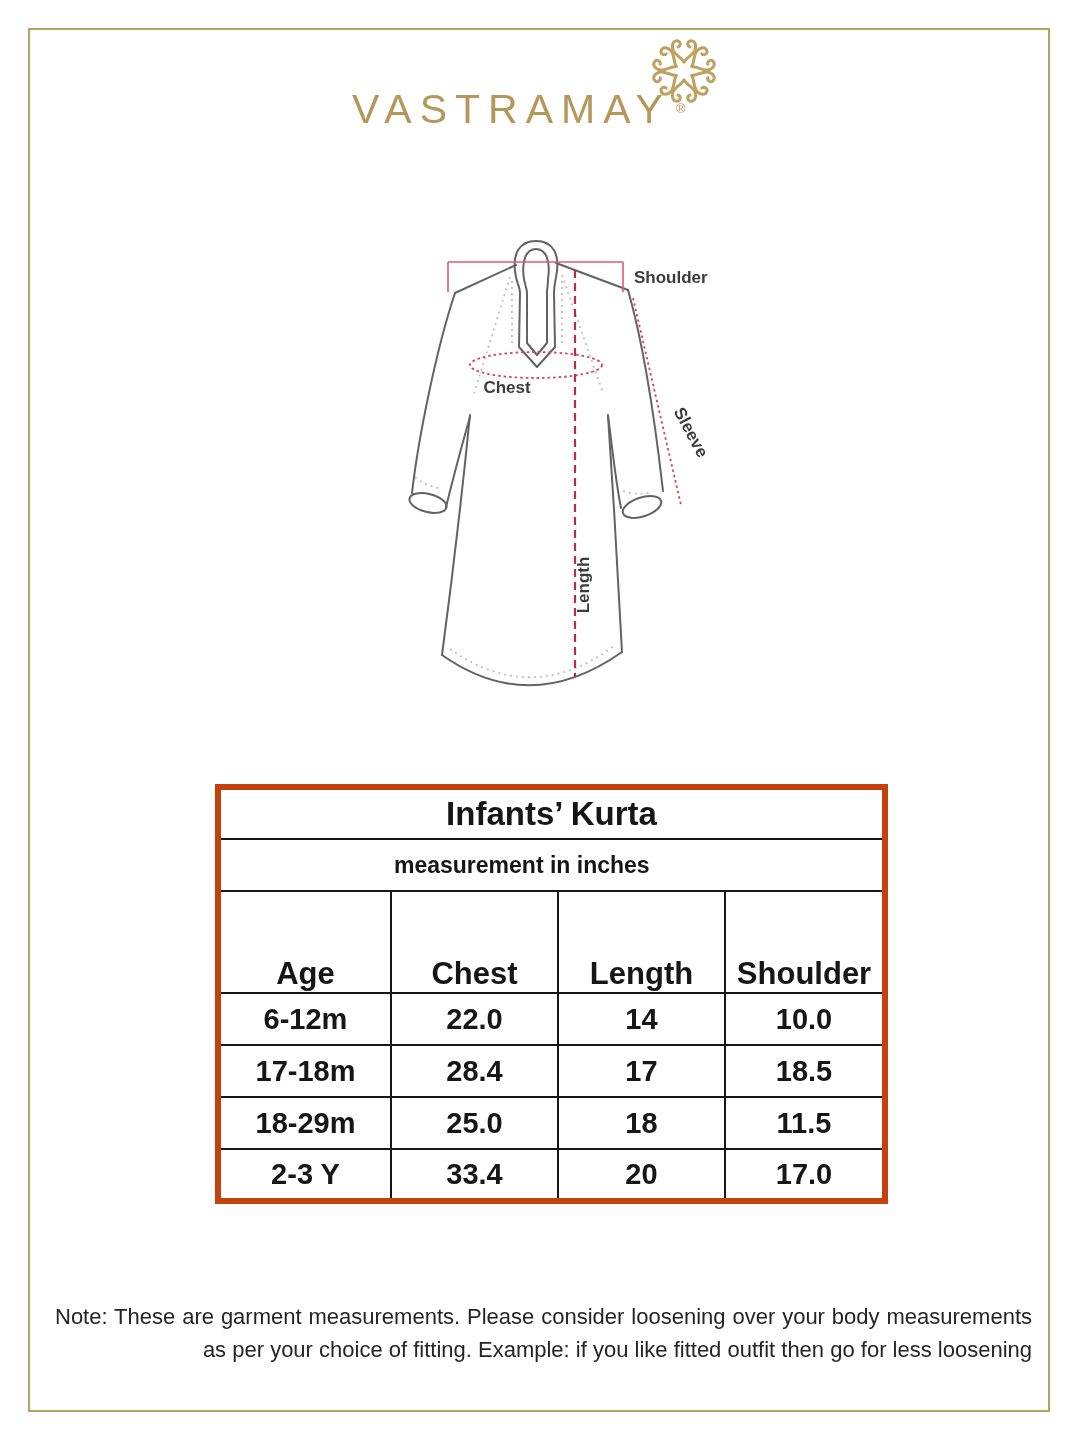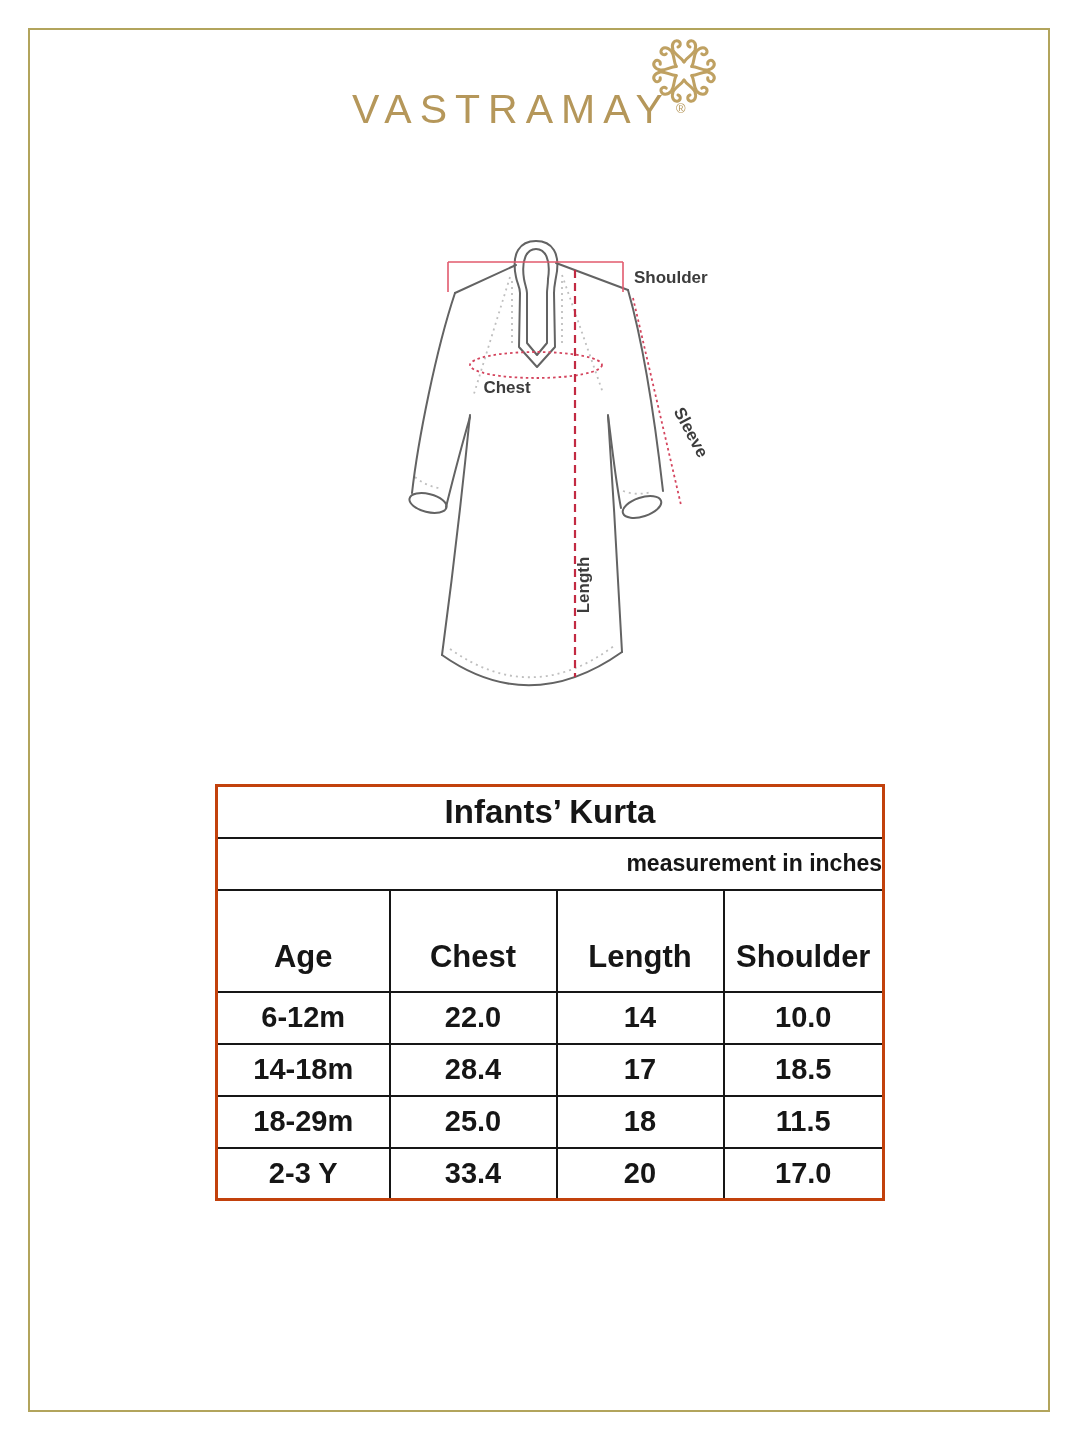--- a/index.html
+++ b/index.html
@@ -25,28 +25,28 @@
   .diag-label{
     font-family:"Liberation Sans",sans-serif;font-size:17px;font-weight:bold;fill:#3c3c3c;
   }
   
   .chart{
     position:absolute;left:215px;top:784px;width:667px;
     border-collapse:collapse;table-layout:fixed;
     color:#161616;font-weight:bold;
   }
   .chart td{border:2px solid #161616;text-align:center;padding:0;}
-  .chart{border:3px solid #c2410c;}
+  .chart{border:6px solid #c2410c;}
   .r-title{height:52px;}
   .r-title td{font-size:33px;vertical-align:middle;}
   .r-sub{height:52px;}
   .r-sub td{font-size:23px;vertical-align:middle;}
-  .r-sub .sub-span{display:block;margin-left:173px;text-align:right;}
+  .r-sub .sub-span{display:block;margin-left:173px;text-align:left;}
   .r-head{height:102px;}
-  .r-head td{font-size:31px;vertical-align:bottom;padding-bottom:16px;}
+  .r-head td{font-size:31px;vertical-align:bottom;padding-bottom:0;}
   .r-data{height:52px;}
   .r-data td{font-size:29px;vertical-align:middle;}
   
   .note{
     position:absolute;left:55px;top:1300px;width:977px;
     font-size:22px;line-height:33px;color:#252525;
   }
   .note-l1{text-align:justify;text-align-last:justify;}
   .note-l2{text-align:right;}
 </style>
@@ -151,34 +151,38 @@
         <td>Length</td>
         <td>Shoulder</td>
       </tr>
       <tr class="r-data">
         <td>6-12m</td>
         <td>22.0</td>
         <td>14</td>
         <td>10.0</td>
       </tr>
       <tr class="r-data">
-        <td>14-18m</td>
+        <td>17-18m</td>
         <td>28.4</td>
         <td>17</td>
         <td>18.5</td>
       </tr>
       <tr class="r-data">
         <td>18-29m</td>
         <td>25.0</td>
         <td>18</td>
         <td>11.5</td>
       </tr>
       <tr class="r-data">
         <td>2-3 Y</td>
         <td>33.4</td>
         <td>20</td>
         <td>17.0</td>
       </tr>
     </tbody>
   </table>
 
+  <div class="note">
+    <div class="note-l1">Note: These are garment measurements. Please consider loosening over your body measurements</div>
+    <div class="note-l2">as per your choice of fitting. Example: if you like fitted outfit then go for less loosening</div>
+  </div>
 
 </div>
 
 </body></html>

